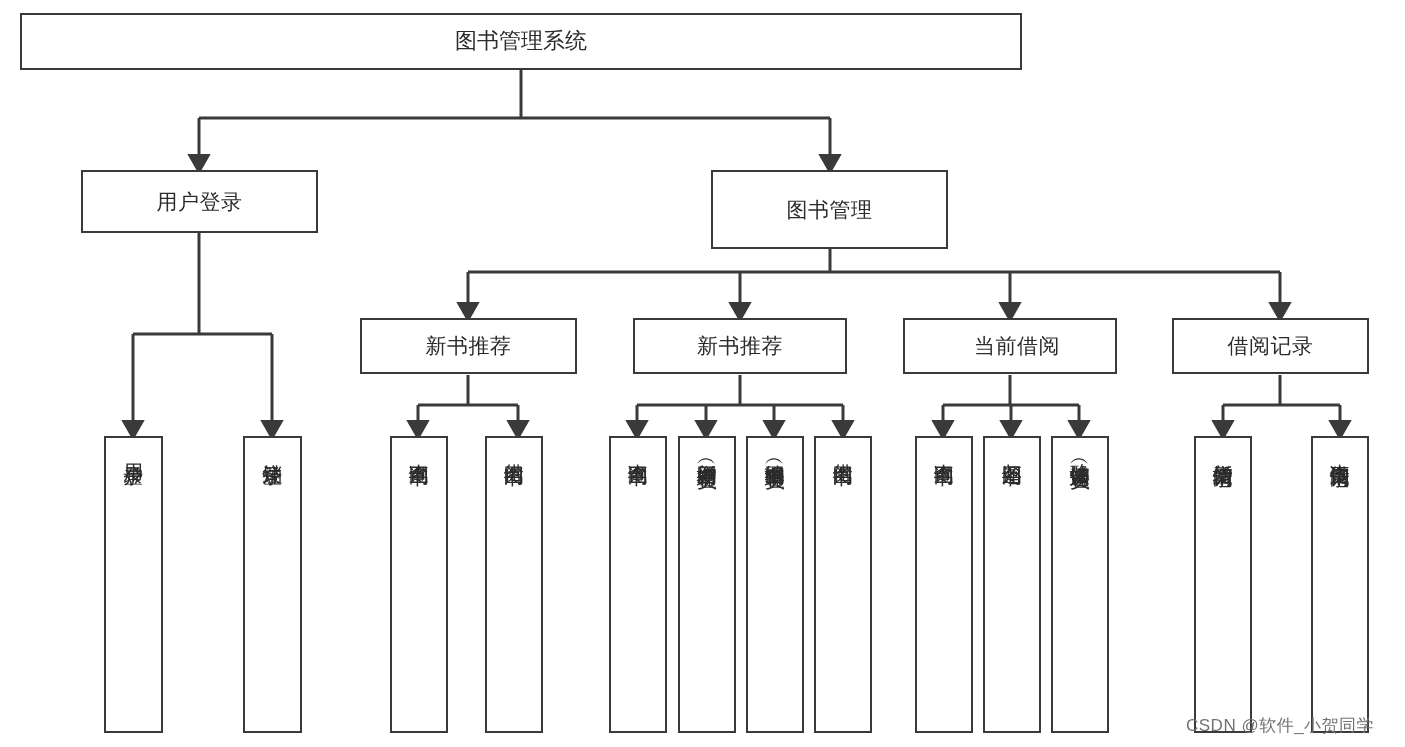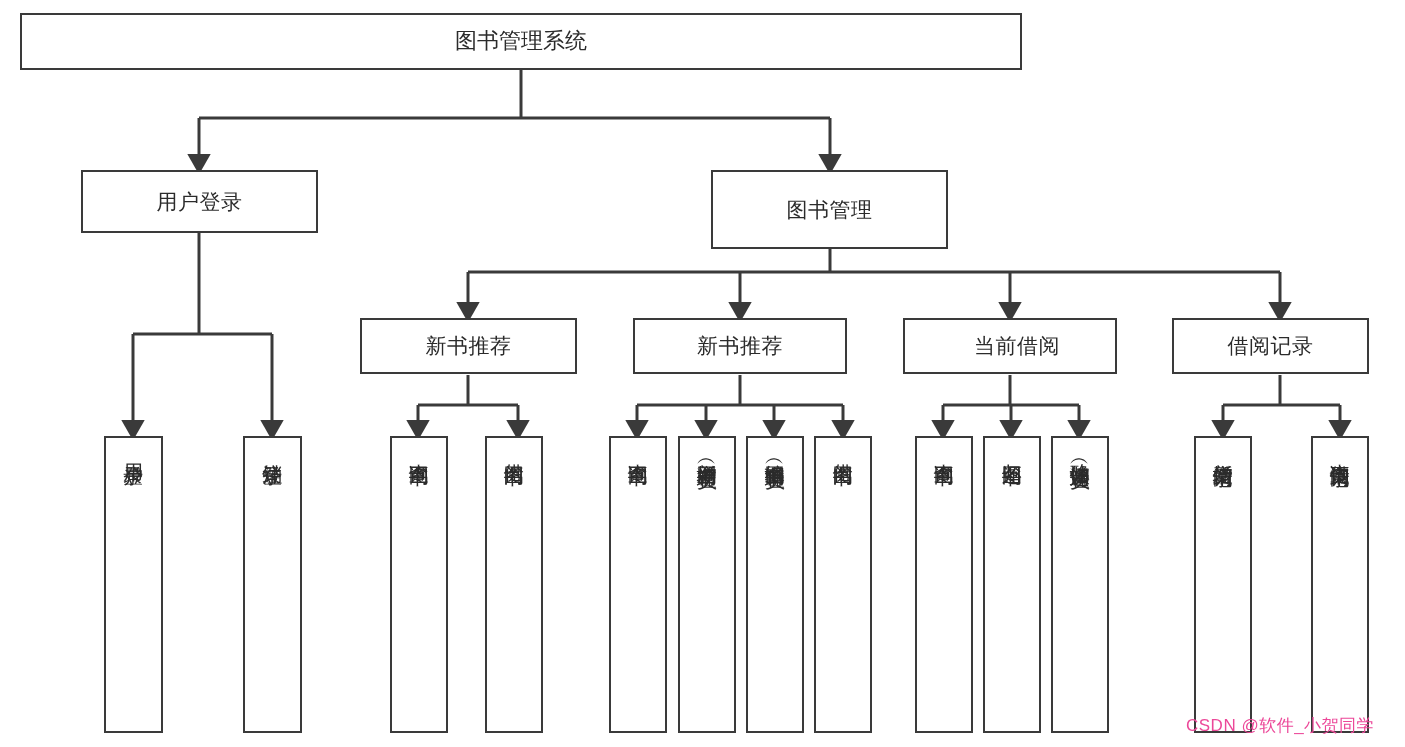--- a/index.html
+++ b/index.html
@@ -56,21 +56,21 @@
   .node.vert .vtext {
     writing-mode: vertical-rl;
     text-orientation: upright;
     white-space: nowrap;
   }
   .watermark {
     position: absolute;
     left: 1186px;
     top: 714px;
     font-size: 17px;
-    color: #ec4899;
+    color: #737373;
     white-space: nowrap;
     letter-spacing: 0.5px;
     text-align: right;
   }
 </style>
 </head>
 <body>
 
 <div id="canvas">
 

